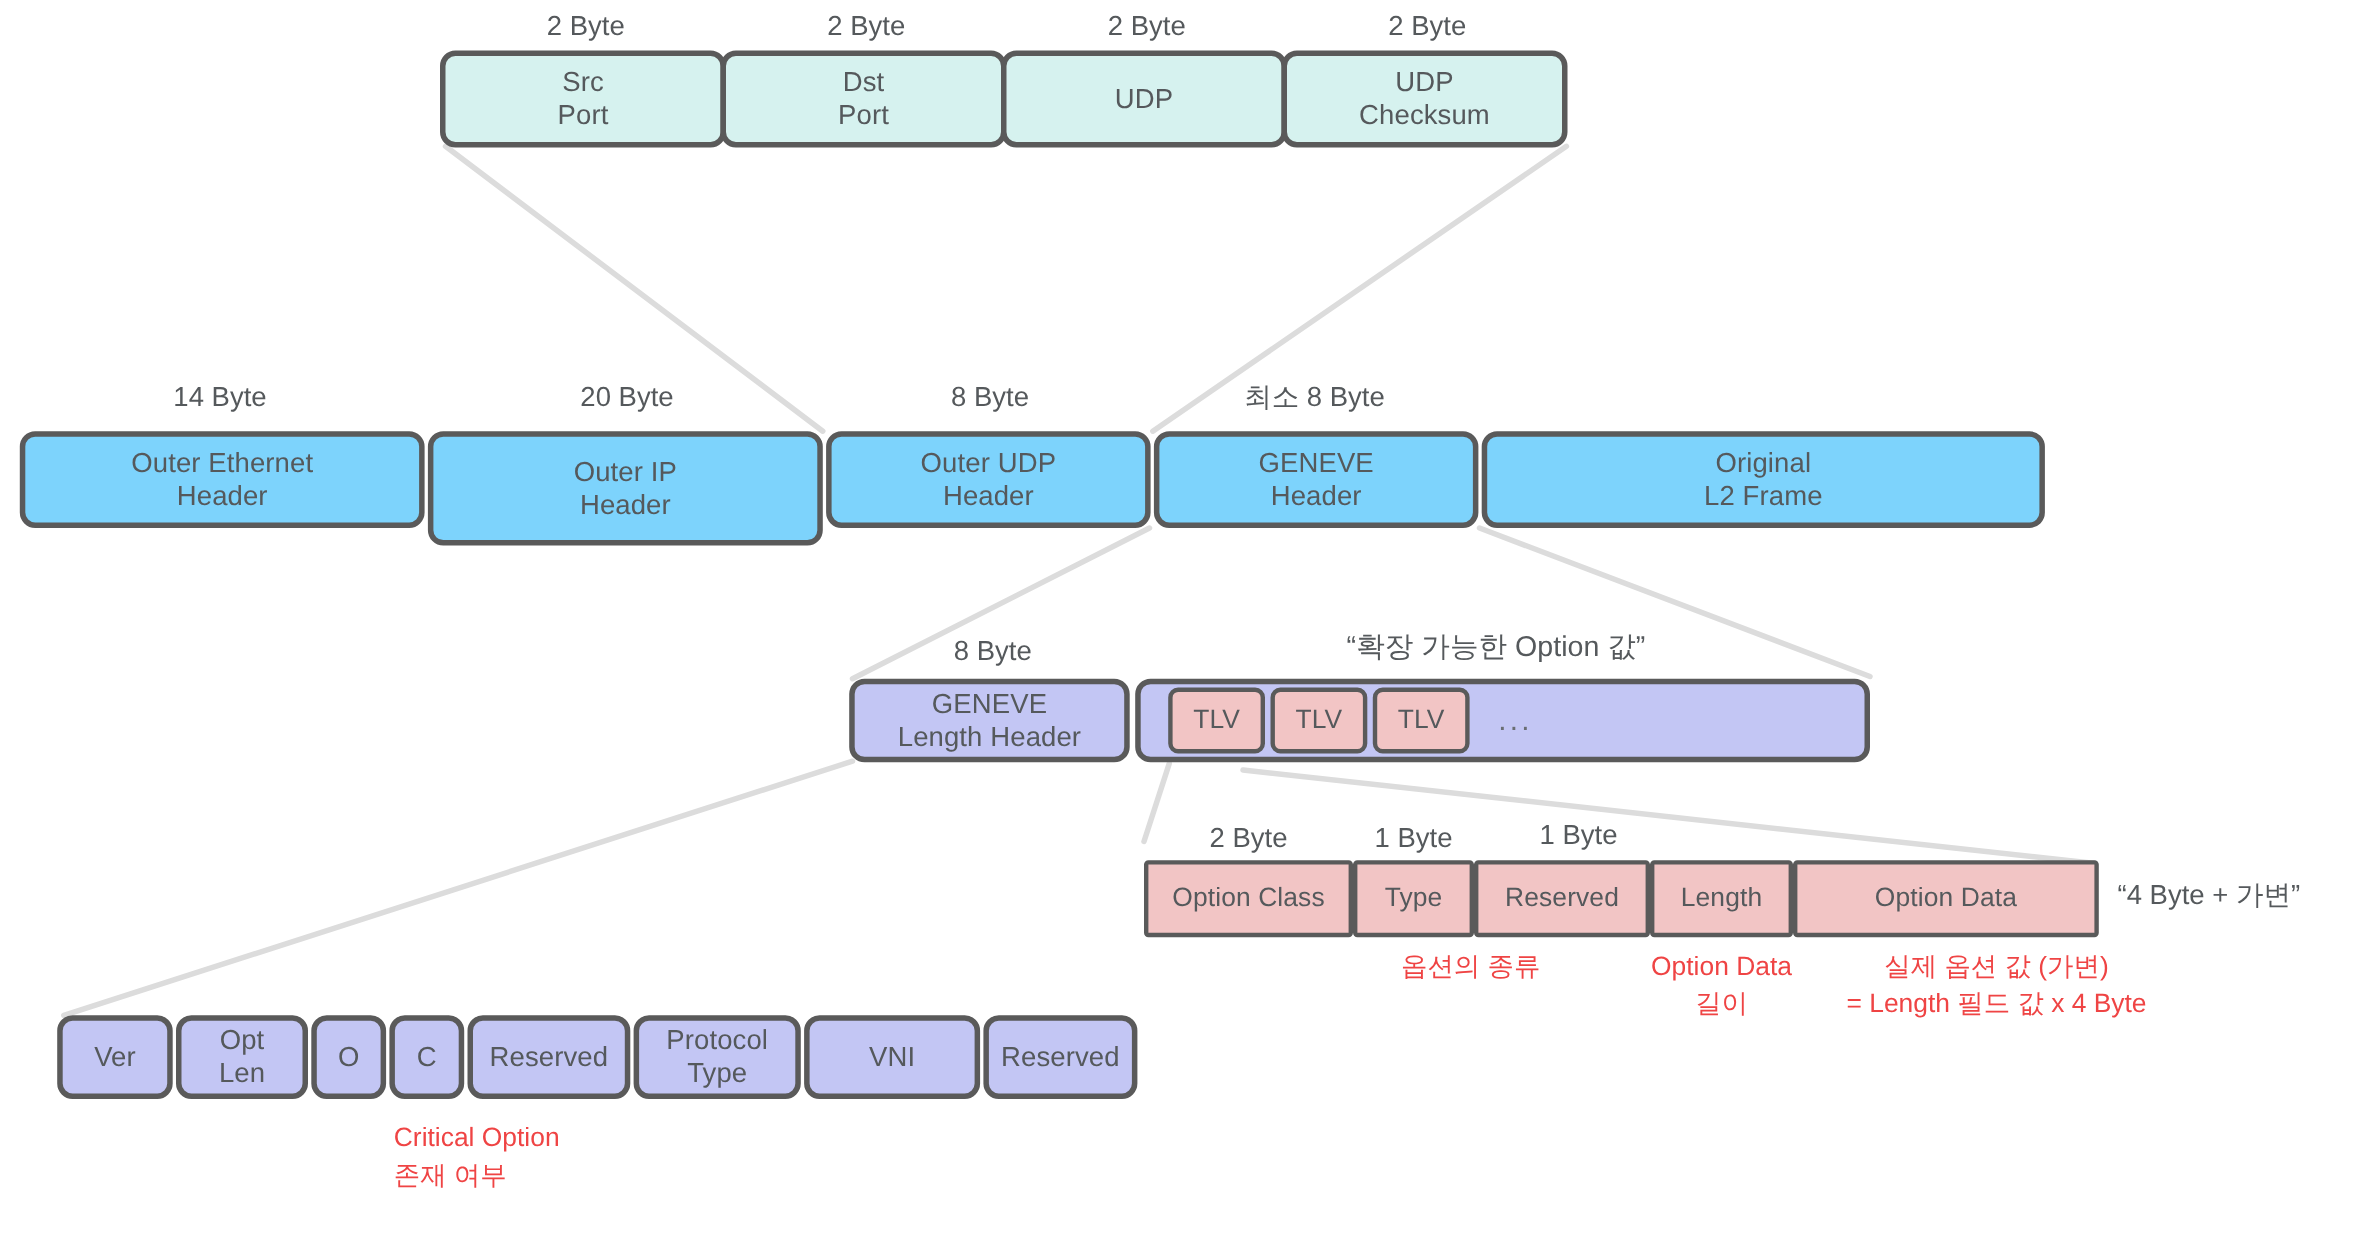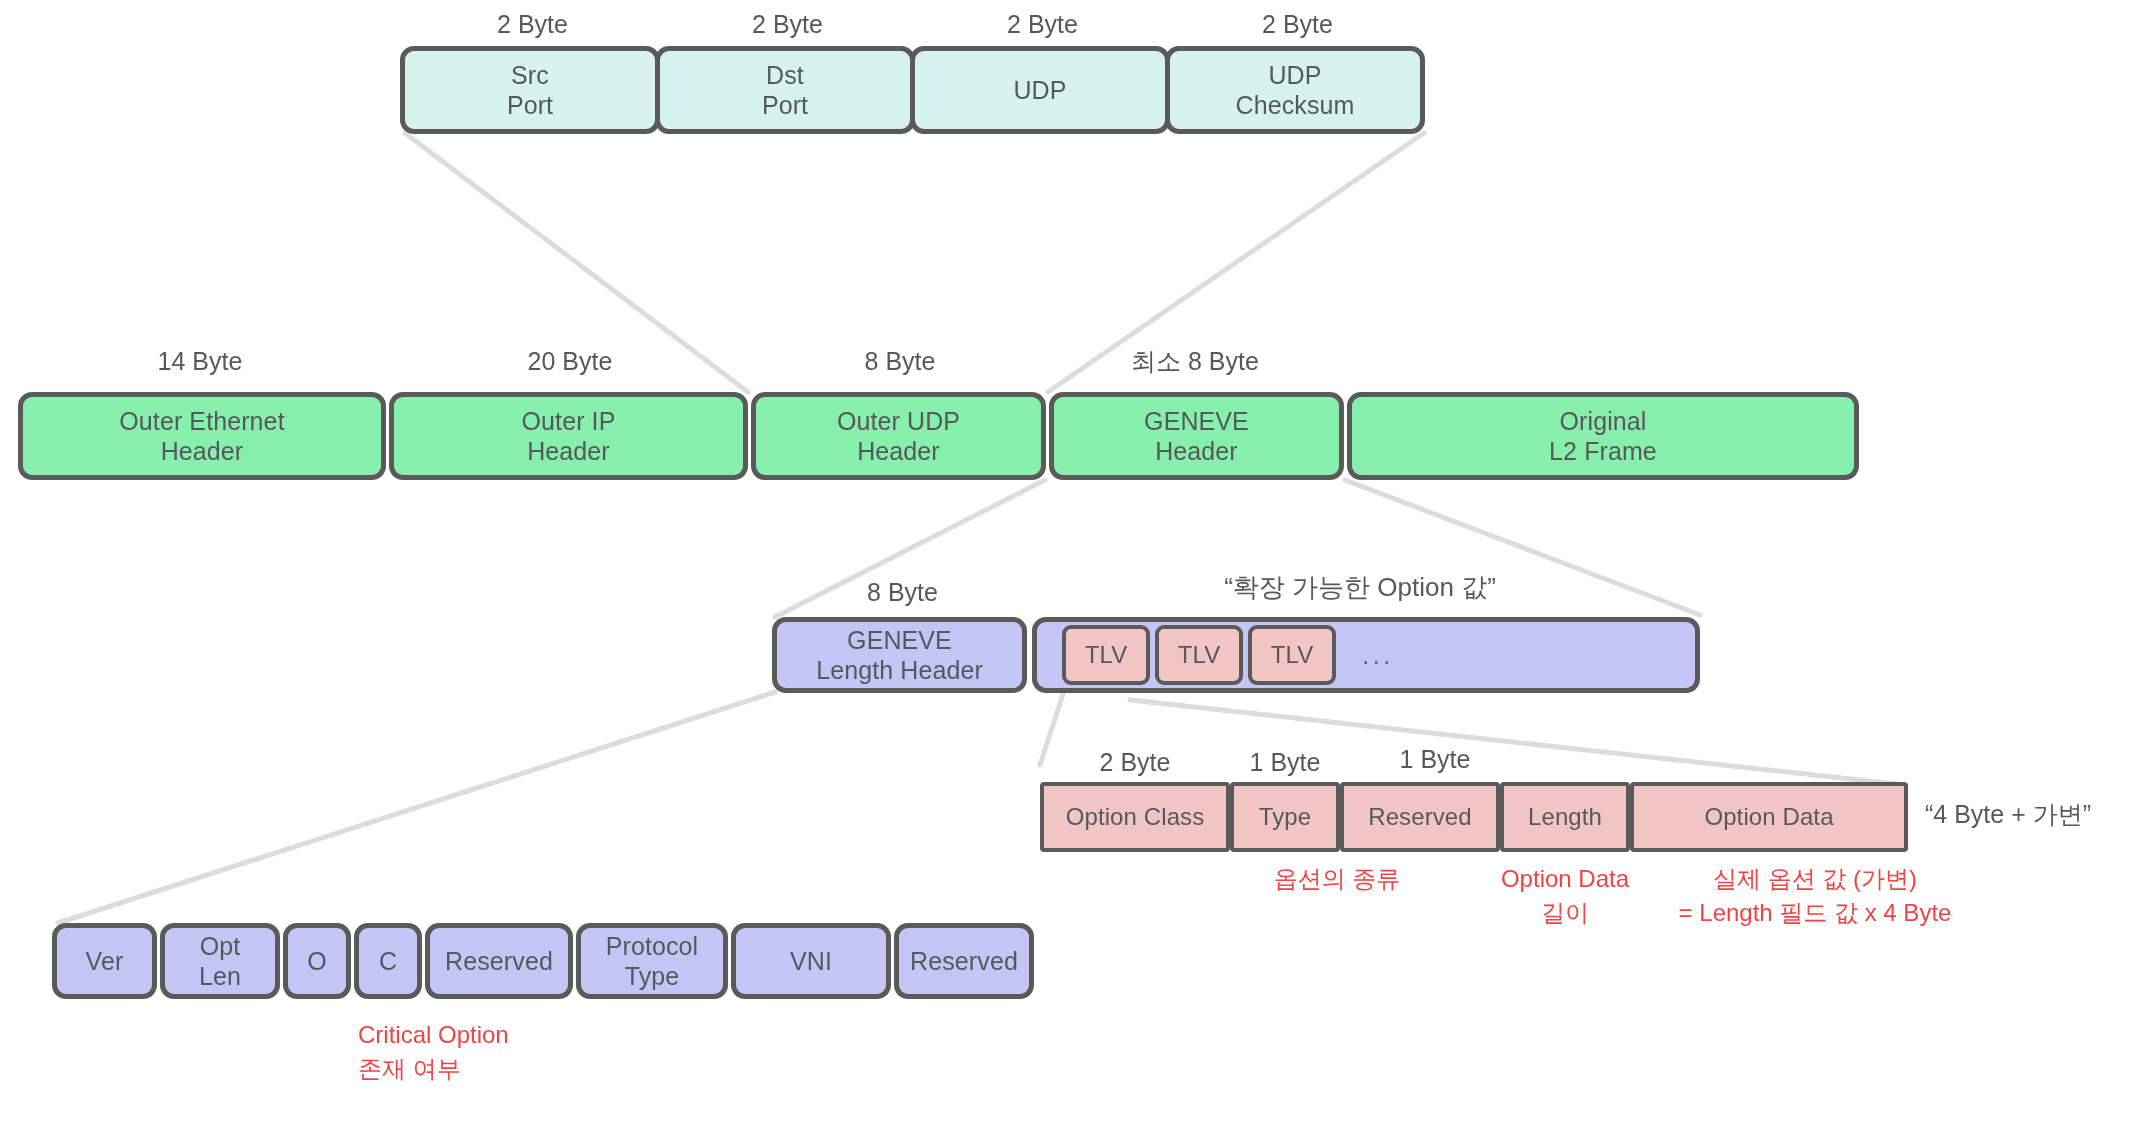--- a/index.html
+++ b/index.html
@@ -28,21 +28,21 @@
     text-align:center;
     line-height:1.22;
     color:#55595c;
     font-size:25px;
     letter-spacing:.1px;
   }
   .box.sq{border-radius:9px;}
   .box.flat{border-radius:4px;border-width:4px;}
 
   .teal{background:#d6f2ef;}
-  .grey{background:#86efac;}
+  .grey{background:#7dd3fc;}
   .blue{background:#c3c6f4;}
   .pink{background:#f2c5c5;}
 
   
   .lbl{
     position:absolute;
     z-index:4;
     font-size:25px;
     color:#55595c;
     text-align:center;
@@ -118,21 +118,21 @@
   <div class="lbl" style="left:390px;top:345px;width:360px;">20 Byte</div>
   <div class="lbl" style="left:755px;top:345px;width:290px;">8 Byte</div>
   <div class="lbl" style="left:1050px;top:345px;width:290px;">최소 8 Byte</div>
 
   <div class="box grey" style="left:18px;top:392px;width:368px;height:88px;">
     <span>
       <span>Outer Ethernet</span><br>
       <span>Header</span>
     </span>
   </div>
-  <div class="box grey" style="left:389px;top:392px;width:359px;height:88px;align-items:center;">
+  <div class="box grey" style="left:389px;top:392px;width:359px;height:104px;align-items:center;">
     <span>
       <span>Outer IP</span><br>
       <span>Header</span>
     </span>
   </div>
   <div class="box grey" style="left:751px;top:392px;width:295px;height:88px;">
     <span>
       <span>Outer UDP</span><br>
       <span>Header</span>
     </span>

